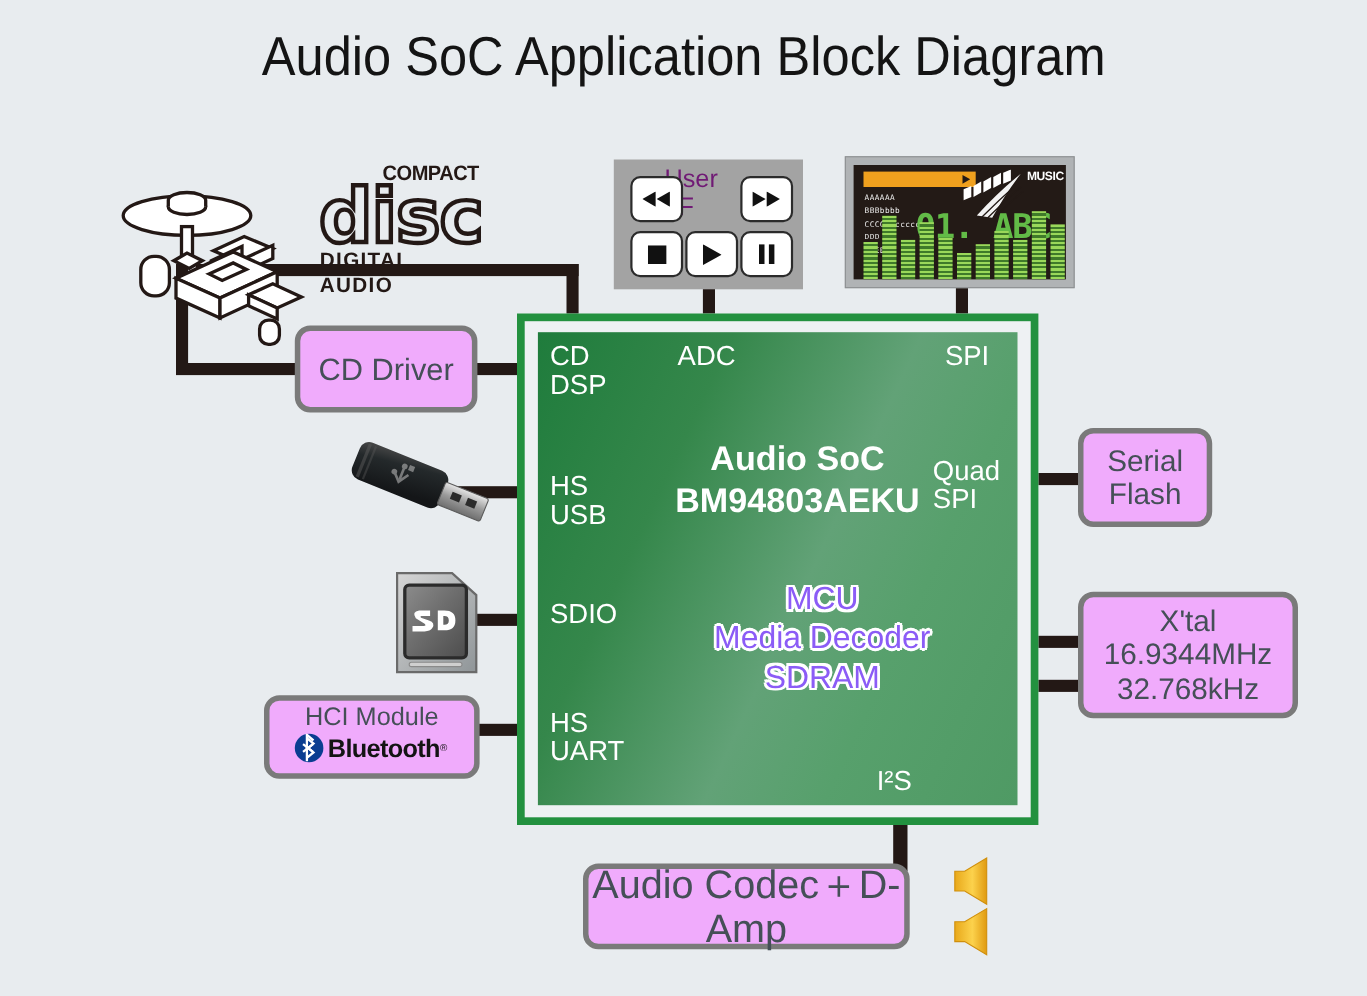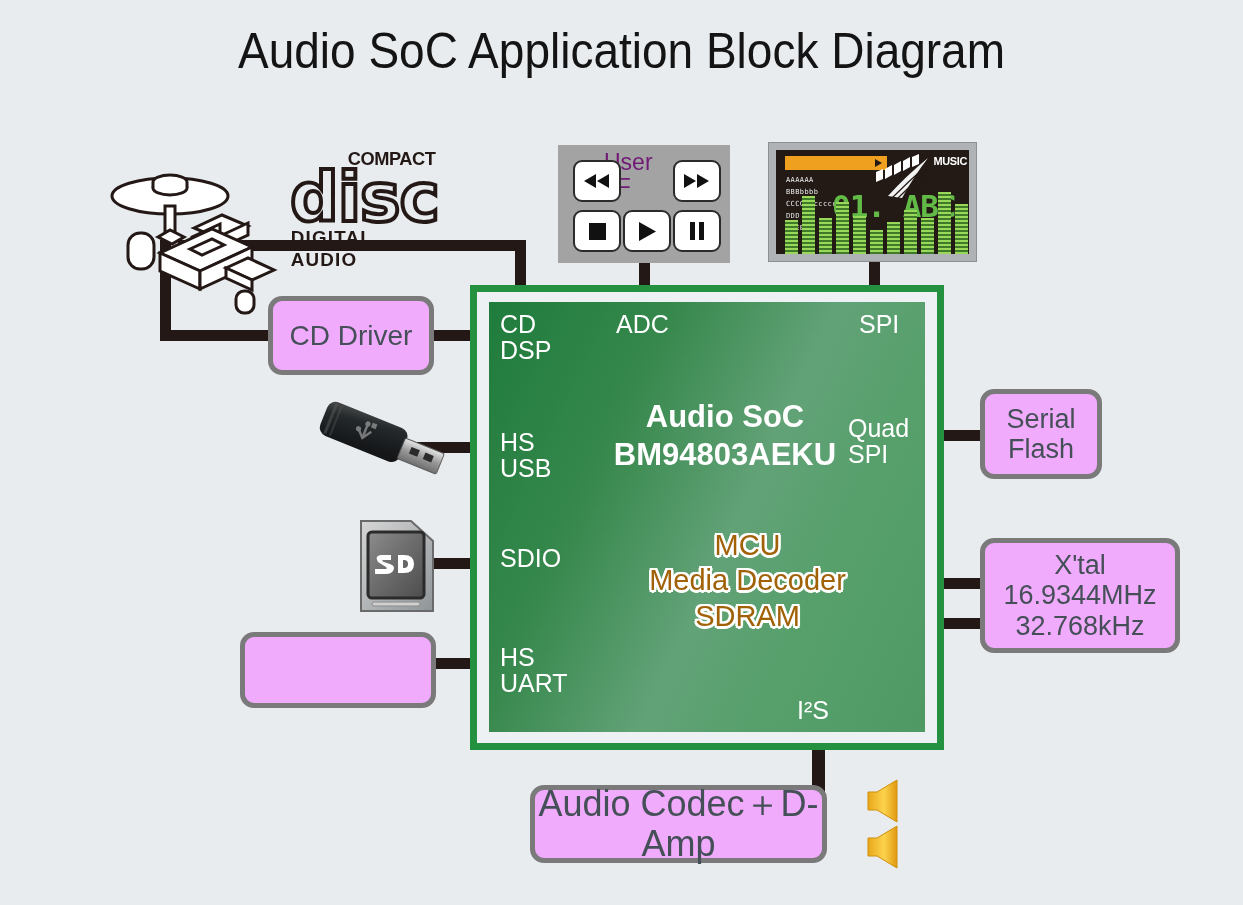--- a/index.html
+++ b/index.html
@@ -53,21 +53,21 @@
   }
   .pin{position:absolute;color:#ffffff;font-size:25px;line-height:1.04;white-space:pre;}
   #soc-title{
     position:absolute;left:489px;top:398px;width:436px;
     text-align:center;color:#ffffff;font-weight:bold;font-size:31px;line-height:1.22;
     white-space:pre-line;
     padding-left:18px;
   }
   #soc-sub{
     position:absolute;left:489px;top:528px;width:517px;
-    text-align:center;color:#a16207;font-size:29px;line-height:1.22;
+    text-align:center;color:#8b5cf6;font-size:29px;line-height:1.22;
     white-space:pre-line;
     text-shadow:
       -2px -2px 0 #fff, 2px -2px 0 #fff, -2px 2px 0 #fff, 2px 2px 0 #fff,
       0 -2.5px 0 #fff, 0 2.5px 0 #fff, -2.5px 0 0 #fff, 2.5px 0 0 #fff;
   }
 
   
   #uif{
     position:absolute;left:558px;top:145px;width:172px;height:118px;
     background:#a3a3a3;
@@ -343,20 +343,34 @@
     <span class="nowrap">X'tal
 16.9344MHz
 32.768kHz</span>
   </div>
 
   <div class="wbox" style="left:530px;top:785px;width:297px;height:78px;font-size:36px;">
     <span>Audio Codec＋D-Amp</span>
   </div>
 
   <div class="wbox" style="left:240px;top:632px;width:196px;height:76px;"></div>
+  <div id="bt-box">
+    <div id="bt-title">HCI Module</div>
+    <div id="bt-logo">
+      <div id="bt-mark">
+        <svg width="26" height="26" viewBox="0 0 26 26" style="position:absolute;left:0;top:0;">
+          <path d="M11 4 l6 5 l-6 5 v-13 l6 5" fill="none" stroke="#ffffff" stroke-width="2.1"></path>
+          <path d="M11 22 l6 -5 l-6 -5 v13" fill="none" stroke="#ffffff" stroke-width="2.1"></path>
+          <path d="M7.5 9.5 L16.5 16.5 M7.5 16.5 L16.5 9.5" stroke="#ffffff" stroke-width="2.1"></path>
+        </svg>
+      </div>
+      <span id="bt-word">Bluetooth</span>
+      <span id="bt-reg">®</span>
+    </div>
+  </div>
 
   <svg class="spk" style="left:866px;top:778px;" width="38" height="46" viewBox="0 0 38 46">
     <defs>
       <linearGradient id="spkG" x1="0" y1="0" x2="1" y2="0">
         <stop offset="0%" stop-color="#e8a81a"></stop>
           <stop offset="55%" stop-color="#fcd24c"></stop>
         <stop offset="100%" stop-color="#e09a10"></stop>
       </linearGradient>
     </defs>
     <path d="M2 14 h9 l20 -12 v42 l-20 -12 h-9 z" fill="url(#spkG)" stroke="#d08f0c" stroke-width="1"></path>

